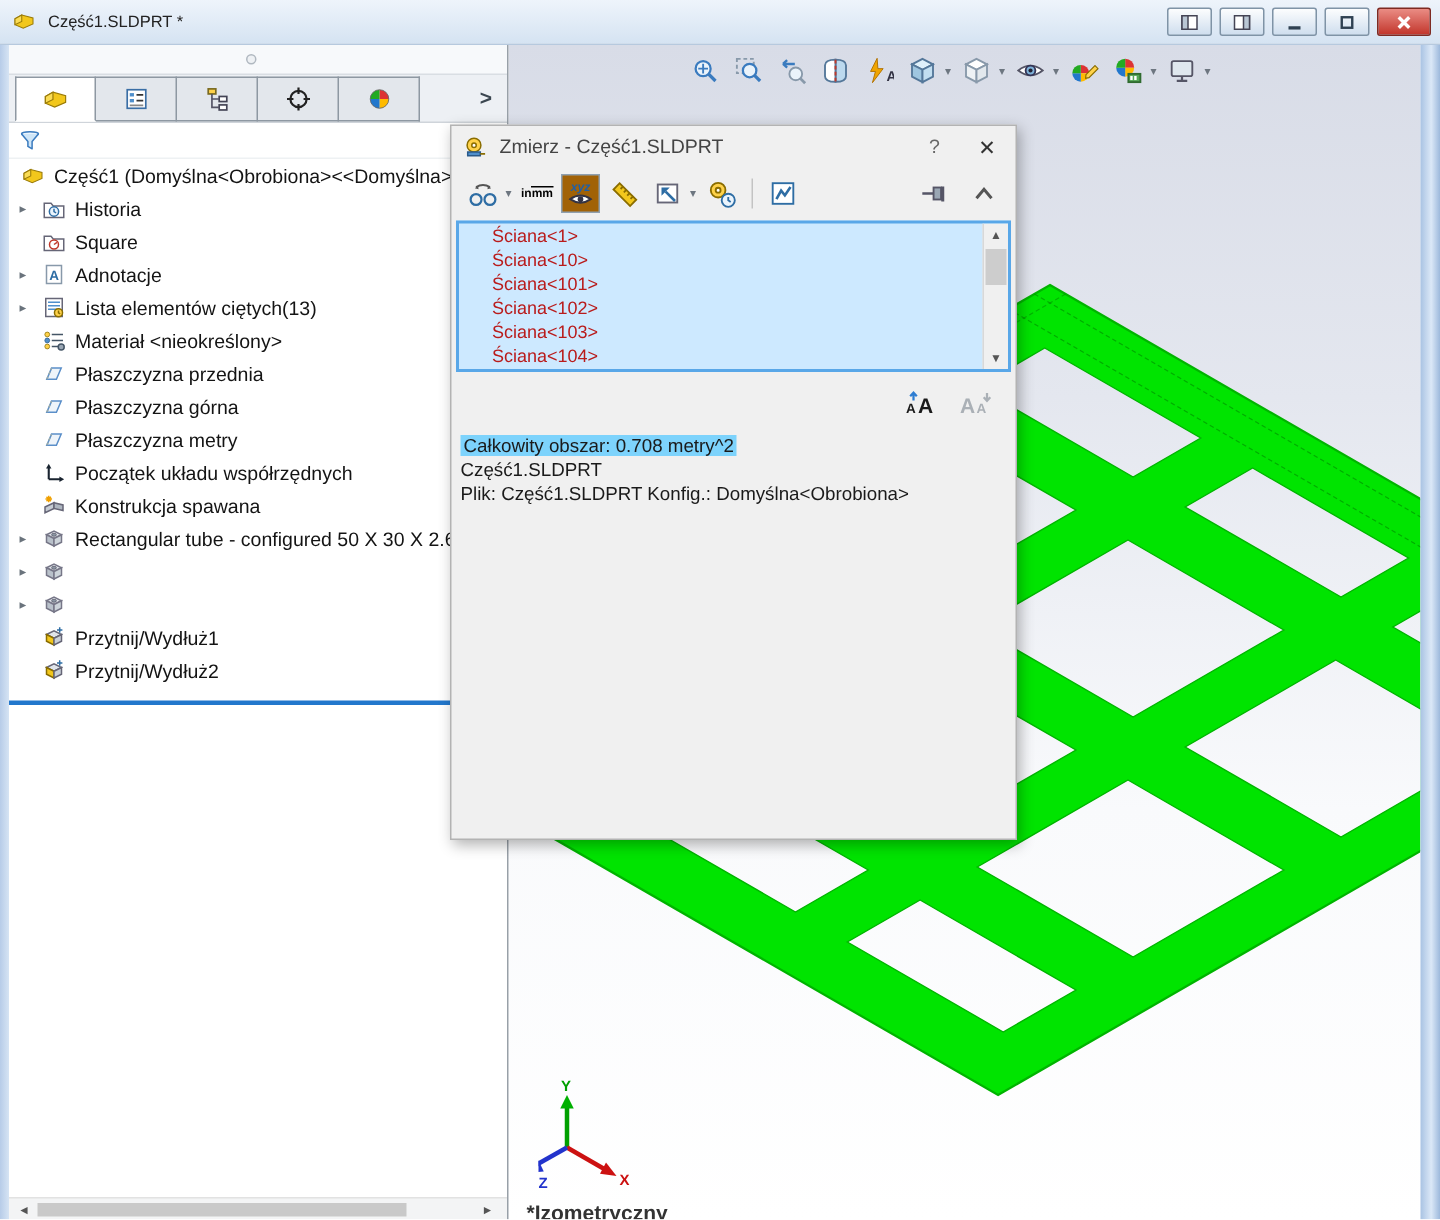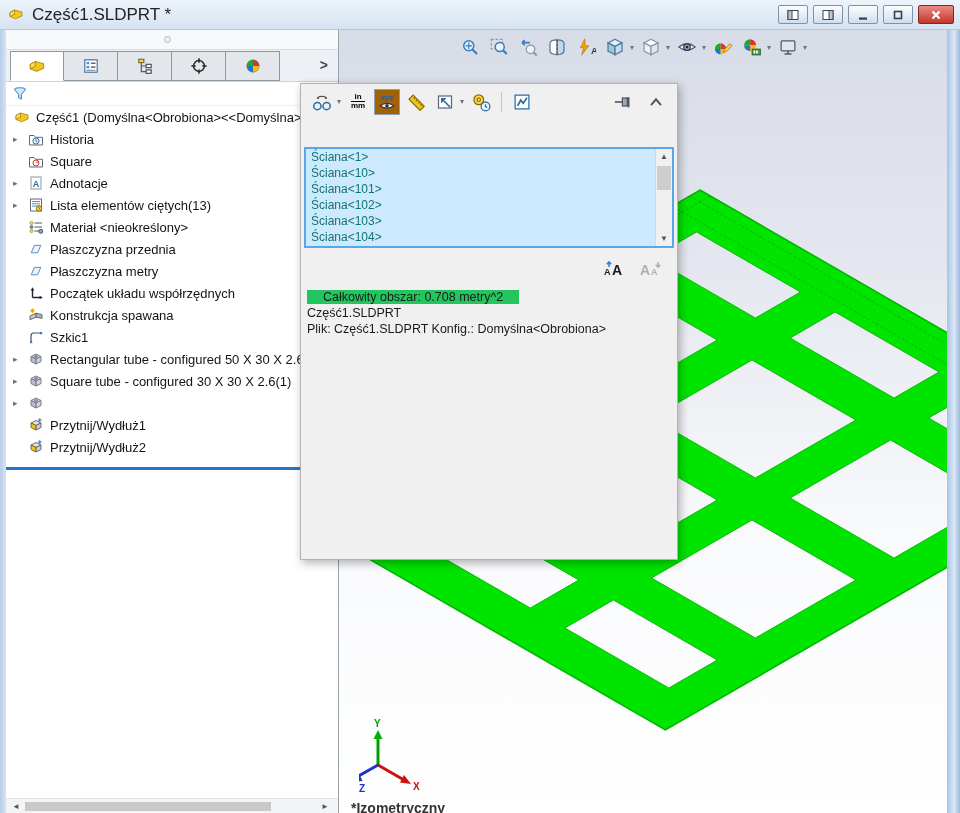--- a/index.html
+++ b/index.html
@@ -2,21 +2,21 @@
 <html><head>
 <meta charset="utf-8">
 <style>
   *{margin:0;padding:0;box-sizing:border-box}
   body{width:960px;height:813px;overflow:hidden}
   #app{position:relative;width:960px;height:813px;overflow:hidden;font-family:"Liberation Sans",sans-serif;background:#fff}
 
   
   #titlebar{position:absolute;left:0;top:0;width:100%;height:30px;background:linear-gradient(#eef4fb,#d5e3f2);border-bottom:1px solid #b6c9de;display:flex;align-items:center;z-index:60}
   .ticon{margin-left:8px;width:18px;height:18px}
-  #title{margin-left:6px;font-size:17px;color:#222}
+  #title{margin-left:6px;font-size:11px;color:#222}
   #win-controls{position:absolute;right:6px;top:5px;display:flex;gap:5px}
   .winbtn{width:30px;height:19px;border:1px solid #7f93a6;border-radius:2px;background:linear-gradient(#fcfdfe,#cfdeee);display:flex;align-items:center;justify-content:center}
   .winbtn.close{width:36px;background:linear-gradient(#ea8c84,#c2362c);border-color:#7e2a22}
 
   
   #leftframe{position:absolute;left:0;top:30px;width:6px;bottom:0;background:linear-gradient(90deg,#b7cce8,#d6e4f4);z-index:11}
   #rightframe{position:absolute;right:0;top:30px;width:13px;bottom:0;background:linear-gradient(90deg,#a9c3e3,#dbe8f7 55%,#9db9dc);z-index:11}
 
   
   #gfx{position:absolute;left:339px;top:30px;right:13px;bottom:0;background:linear-gradient(#d8dce7 0%,#e4e7ef 30%,#f9fafc 65%,#fff 100%);overflow:hidden;z-index:1}
@@ -59,31 +59,31 @@
   .dicon svg{width:16px;height:16px;display:block}
   .dtext{margin-left:8px;font-size:13px;color:#444;flex:1;white-space:nowrap}
   .dhelp{width:32px;text-align:center;color:#666;font-size:13px;cursor:default}
   .dclose{width:38px;text-align:center;color:#333;font-size:14px;cursor:default}
   #dlg-toolbar{height:35px;display:flex;align-items:center;padding:0 8px;gap:3px}
   .dbtn{width:26px;height:26px;display:flex;align-items:center;justify-content:center;border:1px solid transparent}
   .dbtn svg{width:20px;height:20px}
   .dbtn.pressed{background:#a16207;border:1px solid #8fa0b0}
   .vsep{width:1px;height:20px;background:#c3c3c3;margin:0 4px}
   #dlg-right{margin-left:auto;display:flex;gap:7px;align-items:center}
-  .inmm{display:inline-flex;flex-direction:column;align-items:center;font:bold 8px/8px "Liberation Sans",sans-serif;color:#000}
+  .inmm{display:inline-flex;flex-direction:row;align-items:center;font:bold 8px/8px "Liberation Sans",sans-serif;color:#000}
   .inmm .u{border-top:1px solid #000}
   #measure-list{position:absolute;left:3px;right:3px;top:63px;height:101px;background:#cde9ff;border:2px solid #59a7e8;overflow:hidden}
-  .mrow{height:16px;line-height:16px;padding-left:5px;font-size:12px;color:#0f766e}
+  .mrow{height:16px;line-height:16px;padding-left:22px;font-size:12px;color:#b91c1c}
   .lscroll{position:absolute;right:0;top:0;width:17px;height:100%;background:#f0f0f0;border-left:1px solid #d8d8d8}
   .lsarr{position:absolute;left:0;width:100%;text-align:center;font-size:8px;color:#555}
   .lsarr.up{top:3px}.lsarr.down{bottom:3px}
   .lsthumb{position:absolute;left:1px;right:1px;top:17px;height:24px;background:#cdcdcd}
   .fontbtns{position:absolute;right:12px;top:176px;display:flex;gap:10px;align-items:center}
   .results{position:absolute;left:6px;top:205px;font-size:12.5px;color:#1a1a1a;line-height:16px;white-space:nowrap}
-  .hl{background:#22c55e;padding:0 16px}
+  .hl{background:#7dd3fc;padding:0 2px}
 </style>
 </head>
 <body>
 
 <div id="app">
 
   <div id="titlebar">
     <span class="ticon" id="app-icon"><svg viewBox="0 0 16 16" width="16" height="16">
           <path d="M2 6.5 L6.5 4 L14 6 L14 10 L7.5 12.8 L2 10.5 Z" fill="#f2c71c" stroke="#9a7b08" stroke-width="0.7"></path>
           <path d="M2 6.5 L6.5 4 L6.5 8.3 L2 10.5 Z" fill="#fadc55" stroke="#9a7b08" stroke-width="0.7"></path>
@@ -387,20 +387,29 @@
           </span>
           <span class="tlabel">Płaszczyzna przednia</span>
         </div>
         <div class="trow">
           <span class="ticn">
             <svg viewBox="0 0 16 16" width="16" height="16">
               <path d="M3.2 11.8 L6.4 4.4 H12.8 L9.6 11.8 Z" fill="rgba(160,195,230,.18)" stroke="#5b8fc9"></path>
               <path d="M3.2 11.8 L6.4 4.4" stroke="#9aa" stroke-dasharray="2 1.4"></path>
             </svg>
           </span>
+          <span class="tlabel">Płaszczyzna górna</span>
+        </div>
+        <div class="trow">
+          <span class="ticn">
+            <svg viewBox="0 0 16 16" width="16" height="16">
+              <path d="M3.2 11.8 L6.4 4.4 H12.8 L9.6 11.8 Z" fill="rgba(160,195,230,.18)" stroke="#5b8fc9"></path>
+              <path d="M3.2 11.8 L6.4 4.4" stroke="#9aa" stroke-dasharray="2 1.4"></path>
+            </svg>
+          </span>
           <span class="tlabel">Płaszczyzna metry</span>
         </div>
         <div class="trow">
           <span class="ticn">
             <svg viewBox="0 0 16 16" width="16" height="16">
               <path d="M4.5 12.5 V4.5 M4.5 12.5 H12.5" stroke="#1a2430" stroke-width="1.4" fill="none"></path>
               <path d="M4.5 2.2 l-1.8 3.2 h3.6z" fill="#1a2430"></path>
               <path d="M14.8 12.5 l-3.2 -1.8 v3.6z" fill="#1a2430"></path>
             </svg>
           </span>
@@ -412,30 +421,20 @@
               <path d="M2 9 L8 6.2 v3.8 l-6 2.8z" fill="#c6ccd4" stroke="#667"></path>
               <path d="M8 6.2 l6 1.4 v3.8 L8 10z" fill="#aeb6c0" stroke="#667"></path>
               <g stroke="#f0a000" stroke-width="1">
                 <path d="M4.5 1.5 v4.4 M2.3 3.7 h4.4 M3 2.2 l3 3 M6 2.2 l-3 3"></path>
               </g>
             </svg>
           </span>
           <span class="tlabel">Konstrukcja spawana</span>
         </div>
         <div class="trow">
-          <span class="ticn">
-            <svg viewBox="0 0 16 16" width="16" height="16">
-              <path d="M3 13 V7 Q3 4 6 4 H13" fill="none" stroke="#456" stroke-width="1.2"></path>
-              <rect x="2" y="12" width="2.2" height="2.2" fill="#3a7bbf"></rect>
-              <rect x="12" y="3" width="2.2" height="2.2" fill="#3a7bbf"></rect>
-            </svg>
-          </span>
-          <span class="tlabel">Szkic1</span>
-        </div>
-        <div class="trow">
           <span class="arrow">▸</span>
           <span class="ticn">
             <svg viewBox="0 0 16 16" width="16" height="16">
               <path d="M3 5.5 L8 3 l5 2.5 L8 8z" fill="#e3e7ec" stroke="#778"></path>
               <path d="M3 5.5 L8 8 v5 L3 10.5z" fill="#b9c1ca" stroke="#778"></path>
               <path d="M13 5.5 L8 8 v5 l5 -2.5z" fill="#cdd4da" stroke="#778"></path>
               <ellipse cx="8" cy="5.5" rx="1.6" ry="1" fill="#8d98a5" stroke="#556" stroke-width=".5"></ellipse>
             </svg>
           </span>
           <span class="tlabel">Rectangular tube - configured 50 X 30 X 2.6(1)</span>
@@ -443,21 +442,20 @@
         <div class="trow">
           <span class="arrow">▸</span>
           <span class="ticn">
             <svg viewBox="0 0 16 16" width="16" height="16">
               <path d="M3 5.5 L8 3 l5 2.5 L8 8z" fill="#e3e7ec" stroke="#778"></path>
               <path d="M3 5.5 L8 8 v5 L3 10.5z" fill="#b9c1ca" stroke="#778"></path>
               <path d="M13 5.5 L8 8 v5 l5 -2.5z" fill="#cdd4da" stroke="#778"></path>
               <ellipse cx="8" cy="5.5" rx="1.6" ry="1" fill="#8d98a5" stroke="#556" stroke-width=".5"></ellipse>
             </svg>
           </span>
-          <span class="tlabel">Square tube - configured 30 X 30 X 2.6(1)</span>
         </div>
         <div class="trow">
           <span class="arrow">▸</span>
           <span class="ticn">
             <svg viewBox="0 0 16 16" width="16" height="16">
               <path d="M3 5.5 L8 3 l5 2.5 L8 8z" fill="#e3e7ec" stroke="#778"></path>
               <path d="M3 5.5 L8 8 v5 L3 10.5z" fill="#b9c1ca" stroke="#778"></path>
               <path d="M13 5.5 L8 8 v5 l5 -2.5z" fill="#cdd4da" stroke="#778"></path>
               <ellipse cx="8" cy="5.5" rx="1.6" ry="1" fill="#8d98a5" stroke="#556" stroke-width=".5"></ellipse>
             </svg>
@@ -492,20 +490,33 @@
       </div>
     <div class="rollback"></div>
     <div class="hscroll">
       <span class="sarr left">◄</span>
       <div class="hthumb"></div>
       <span class="sarr right">►</span>
     </div>
   </div>
 
   <div id="dialog">
+    <div class="dtitle">
+      <span class="dicon" id="measure-icon">
+          <svg viewBox="0 0 16 16" width="16" height="16">
+            <circle cx="7" cy="6.8" r="4.6" fill="#ffd24a" stroke="#8a6d00"></circle>
+            <circle cx="7" cy="6.8" r="1.5" fill="#fff" stroke="#8a6d00"></circle>
+            <path d="M2.8 11.4 h8.4 v2.4 h-8.4z" fill="#4f8fcc" stroke="#2a5a8a"></path>
+            <path d="M11.2 12.6 h3.2" stroke="#8a6d00" stroke-width="1.2"></path>
+          </svg>
+        </span>
+      <span class="dtext">Zmierz - Część1.SLDPRT</span>
+      <span class="dhelp">?</span>
+      <span class="dclose">✕</span>
+    </div>
     <div id="dlg-toolbar">
       <div class="dbtn">
           <svg viewBox="0 0 16 16" width="16" height="16">
             <circle cx="4.3" cy="11.2" r="2.9" fill="none" stroke="#2e6da4" stroke-width="1.2"></circle>
             <circle cx="11.7" cy="11.2" r="2.9" fill="none" stroke="#2e6da4" stroke-width="1.2"></circle>
             <path d="M4.3 4.6 Q8 2.4 11.7 4.6" fill="none" stroke="#555"></path>
             <path d="M3.6 5.2 l1.8 -1.4 .2 1.9z" fill="#555"></path>
             <path d="M12.4 5.2 l-1.8 -1.4 -.2 1.9z" fill="#555"></path>
           </svg>
         </div>

